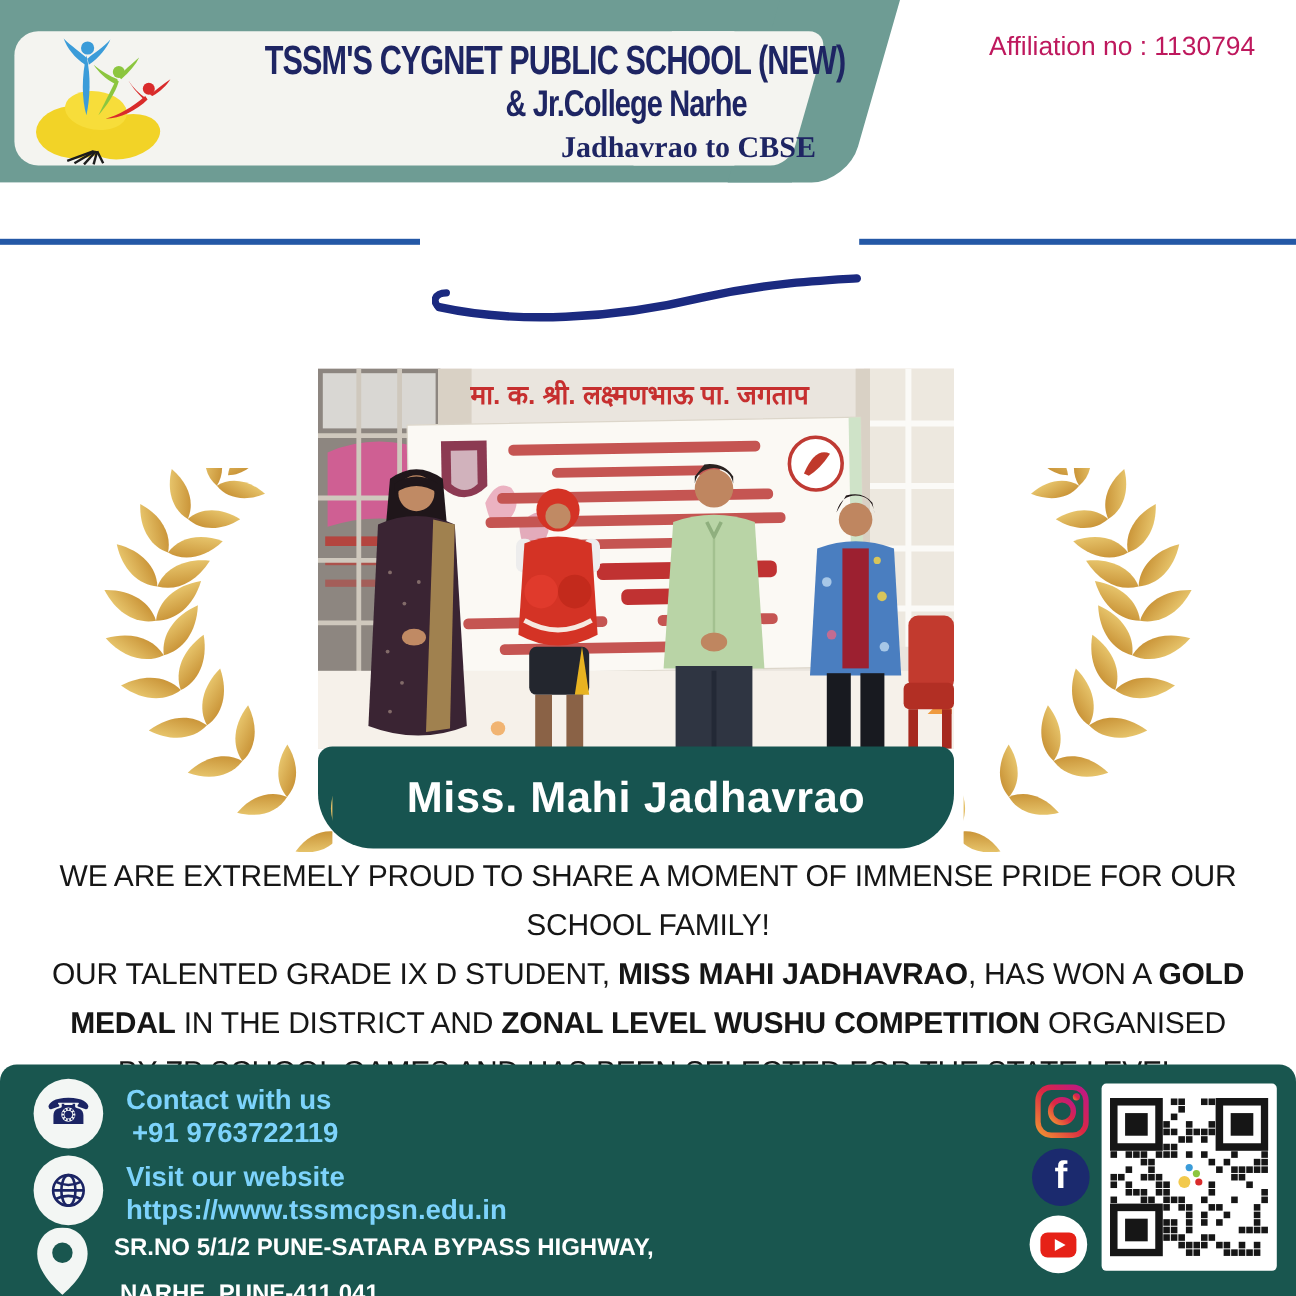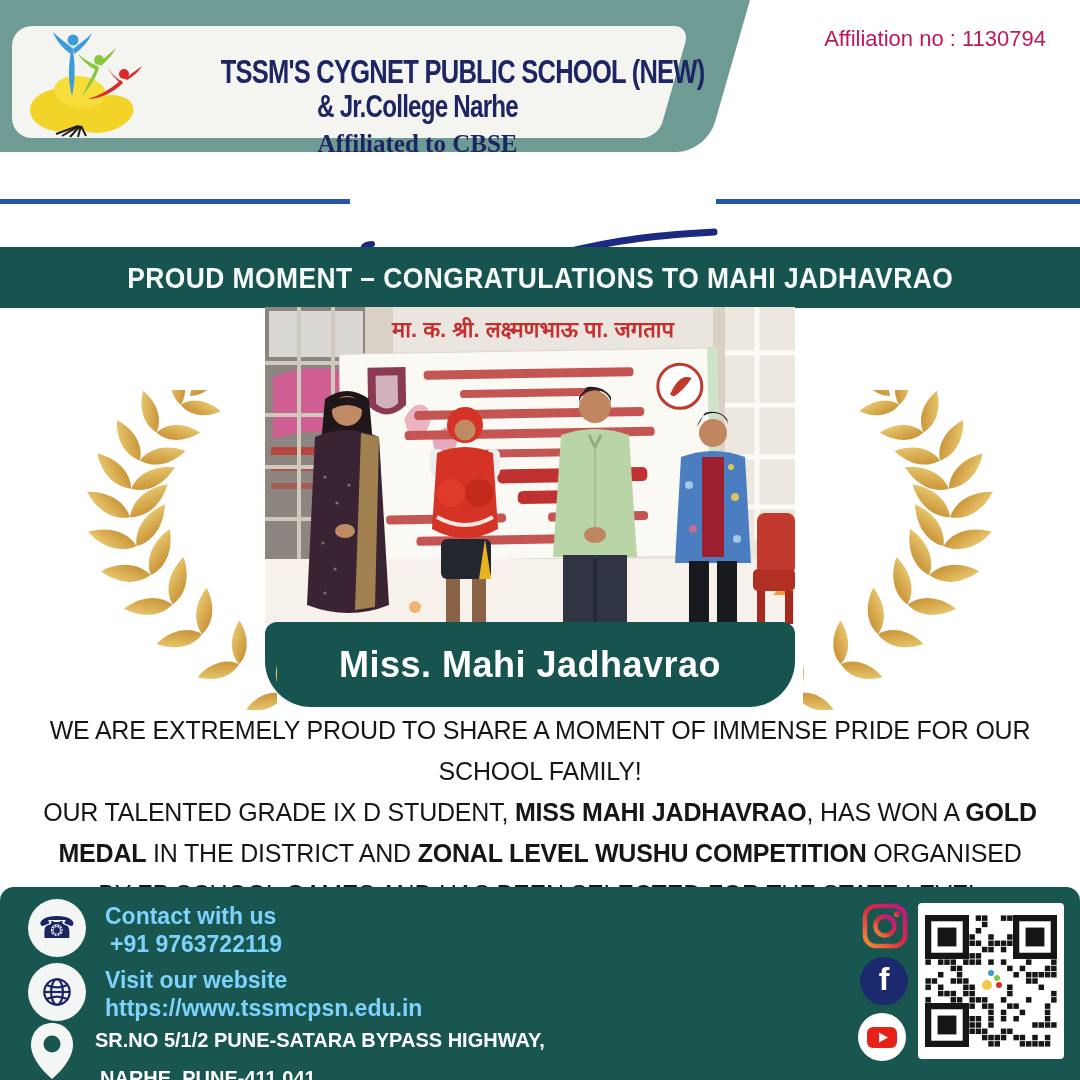--- a/index.html
+++ b/index.html
@@ -8,21 +8,21 @@
 
   
   .band-a{position:absolute;left:0;top:0;width:660px;height:152px;background:#6E9C94;}
   .band-b{position:absolute;left:650px;top:0;width:100px;height:152px;background:#6E9C94;
           transform:skewX(-16deg);transform-origin:top left;border-radius:0 0 30px 0;}
   .card-a{position:absolute;left:12px;top:26px;width:600px;height:112px;background:#F4F4F0;
           border-radius:20px 0 0 20px;}
   .card-b{position:absolute;left:560px;top:26px;width:130px;height:112px;background:#F4F4F0;
           transform:skewX(-16deg);transform-origin:top left;border-radius:0 16px 16px 0;}
   .logo-wrap{position:absolute;left:26px;top:30px;width:120px;height:108px;}
-  .title-block{position:absolute;left:155px;top:32px;width:525px;text-align:center;color:#1E2563;margin-top:20px;}
+  .title-block{position:absolute;left:155px;top:32px;width:525px;text-align:right;color:#1E2563;}
   .title-line1{font-size:34px;font-weight:bold;letter-spacing:-1px;transform:scaleX(.75);transform-origin:center;white-space:nowrap;}
   .title-line2{font-size:31px;font-weight:bold;letter-spacing:-1px;transform:scaleX(.78);transform-origin:center;white-space:nowrap;margin-top:-2px;}
   .title-affil{font-family:"Liberation Serif",serif;font-size:25px;font-weight:bold;margin-top:5px;}
   .affil-no{position:absolute;top:26px;right:34px;font-size:22px;color:#be185d;}
 
   
   .rule{position:absolute;top:199px;height:5px;background:#2458A6;}
   .rule-left{left:0;width:350px;}
   .rule-right{left:716px;width:364px;}
   .script{position:absolute;left:0;right:0;top:150px;text-align:center;
@@ -102,35 +102,32 @@
         <path d="M95 50 C84 60 72 66 62 69 C74 69 88 62 97 53 Z" fill="#D92B2B"></path>
         <path d="M96 52 C90 48 85 43 81 37 C85 44 91 50 95 54 Z" fill="#D92B2B"></path>
         <path d="M101 50 C108 46 113 41 116 36 C110 40 104 45 99 49 Z" fill="#D92B2B"></path>
       </g>
     </svg>
   </div>
 
   <div class="title-block">
     <div class="title-line1">TSSM'S CYGNET PUBLIC SCHOOL (NEW)</div>
     <div class="title-line2">&amp; Jr.College Narhe</div>
-    <div class="title-affil">Affiliated to CBSE</div>
+    <div class="title-affil">Jadhavrao to CBSE</div>
   </div>
 
   <div class="affil-no">Affiliation no : 1130794</div>
 
   <div class="rule rule-left"></div>
   <div class="rule rule-right"></div>
   <svg class="swash" width="360" height="44" viewBox="0 0 360 44">
     <path d="M6 28 C 70 42 150 38 225 20 C 278 8 322 6 354 4" fill="none" stroke="#1B2A80" stroke-width="7" stroke-linecap="round"></path>
     <path d="M6 28 C 0 24 2 16 12 16" fill="none" stroke="#1B2A80" stroke-width="6" stroke-linecap="round"></path>
   </svg>
 
-  <div class="proud">
-    <span>PROUD MOMENT – CONGRATULATIONS TO MAHI JADHAVRAO</span>
-  </div>
 
   <div class="photo">
     <svg width="530" height="317" viewBox="0 0 530 317">
       <rect width="530" height="317" fill="#EAE5DE"></rect>
 
       <rect x="0" y="0" width="102" height="258" fill="#8D8680"></rect>
       <rect x="4" y="4" width="94" height="46" fill="#D9D7D3"></rect>
       <path d="M8 70 Q50 52 96 70 L96 132 Q50 118 8 132 Z" fill="#CF5F93"></path>
       <rect x="6" y="140" width="92" height="8" fill="#B4453F"></rect>
       <rect x="6" y="158" width="92" height="6" fill="#B4453F" opacity=".8"></rect>

